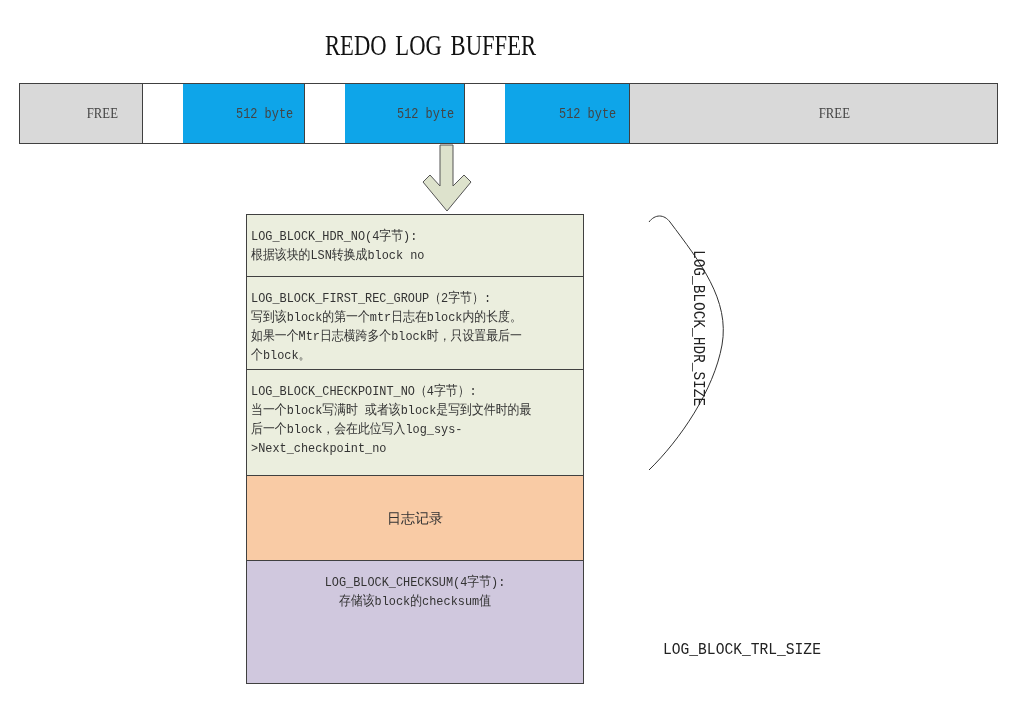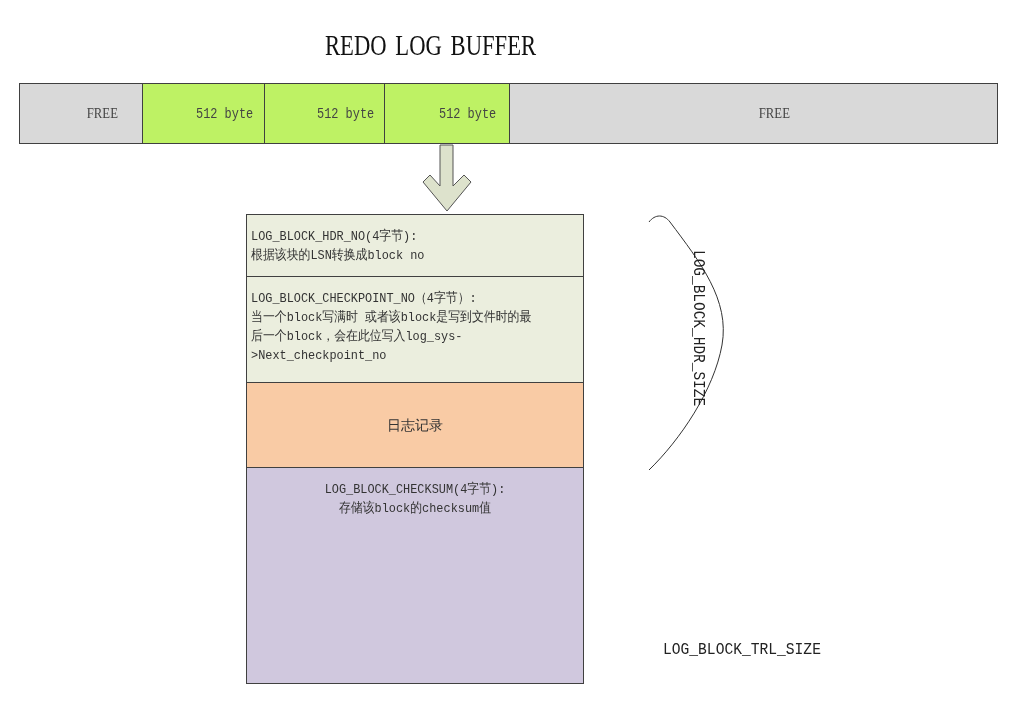--- a/index.html
+++ b/index.html
@@ -7,21 +7,21 @@
            font-family: "Liberation Mono", "DejaVu Sans Mono", monospace; color: #333; }
     .title { position: absolute; left: 325px; top: 29px; font-family: "Liberation Serif", "DejaVu Serif", serif;
              font-size: 29px; color: #111; transform-origin: left top; transform: scaleX(0.78); white-space: nowrap;
              word-spacing: 4px; letter-spacing: 0px; }
     .buffer { position: absolute; left: 19px; top: 83px; width: 979px; height: 61px;
               border: 1px solid #404040; box-sizing: border-box; display: flex; }
     .seg { height: 100%; display: flex; align-items: center; justify-content: center; box-sizing: border-box;
            border-right: 1px solid #404040; font-family: "Liberation Serif", "DejaVu Serif", serif; font-size: 15px; color: #444; padding-left: 42px; }
     .seg:last-child { border-right: none; }
     .seg.free { background: #d9d9d9; }
-    .seg.used { background: #bef264; font-family: "Liberation Mono", "DejaVu Sans Mono", monospace; font-size: 14px; }
+    .seg.used { background: #0ea5e9; font-family: "Liberation Mono", "DejaVu Sans Mono", monospace; font-size: 14px; margin-left: 40px; }
     .seg .lbl { display: inline-block; transform: scaleX(0.85); }
     svg.overlay { position: absolute; left: 0; top: 0; width: 1029px; height: 706px; pointer-events: none; }
     .block { position: absolute; left: 246px; top: 214px; width: 338px; height: 470px;
              border: 1px solid #404040; box-sizing: border-box; display: flex; flex-direction: column; }
     .row { box-sizing: border-box; border-bottom: 1px solid #404040; padding: 12px 4px 0 4px;
            font-size: 13.5px; line-height: 19px; color: #333; }
     .row:last-child { border-bottom: none; }
     .row.hdr { background: #ebeede; }
     .row .line { display: block; white-space: nowrap; transform-origin: left top; transform: scaleX(0.88); }
     .row.body { background: #f9cba5; display: flex; align-items: center; justify-content: center; padding: 0;
@@ -58,20 +58,26 @@
 <svg class="overlay" viewBox="0 0 1029 706">
   <path d="M440,145 L453,145 L453,186 L464,175 L471,182 L447,211 L423,182 L430,175 L440,186 Z" fill="#dde2cc" stroke="#555" stroke-width="1"></path>
   <path d="M649,222 C655,214 664,214 670,222 C700,262 730,300 722,345 C714,390 680,440 649,470" fill="none" stroke="#333" stroke-width="1"></path>
 </svg>
 
 <div class="block">
   <div class="row hdr" style="height:62px">
     <span class="line">LOG_BLOCK_HDR_NO(4字节):</span>
     <span class="line">根据该块的LSN转换成block no</span>
   </div>
+  <div class="row hdr" style="height:93px">
+    <span class="line">LOG_BLOCK_FIRST_REC_GROUP（2字节）:</span>
+    <span class="line">写到该block的第一个mtr日志在block内的长度。</span>
+    <span class="line">如果一个Mtr日志横跨多个block时，只设置最后一</span>
+    <span class="line">个block。</span>
+  </div>
   <div class="row hdr" style="height:106px">
     <span class="line">LOG_BLOCK_CHECKPOINT_NO（4字节）:</span>
     <span class="line">当一个block写满时 或者该block是写到文件时的最</span>
     <span class="line">后一个block，会在此位写入log_sys-</span>
     <span class="line">&gt;Next_checkpoint_no</span>
   </div>
   <div class="row body" style="height:85px">
     <span>日志记录</span>
   </div>
   <div class="row trl" style="flex:1">

